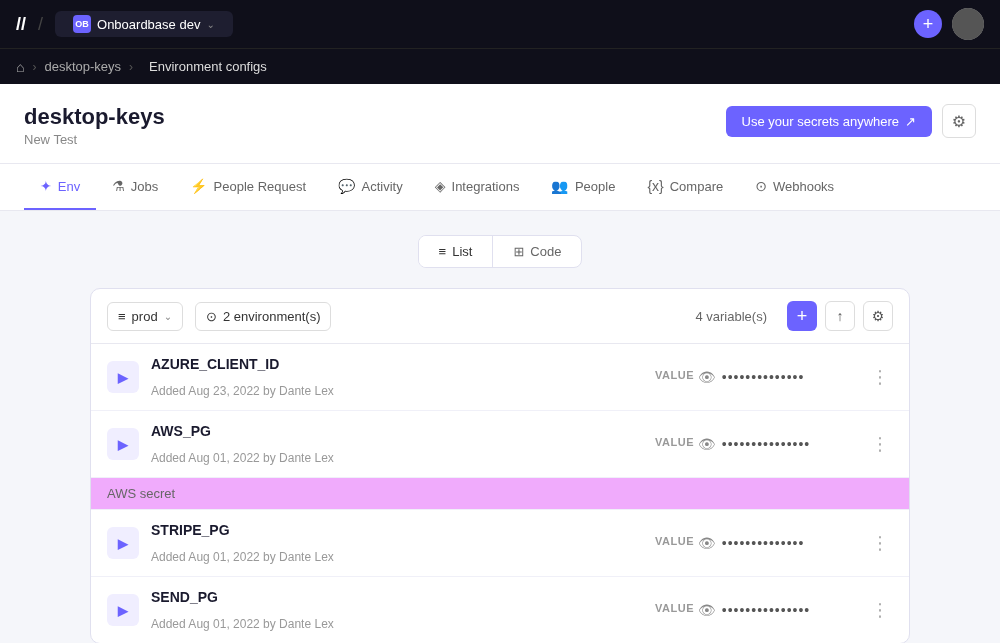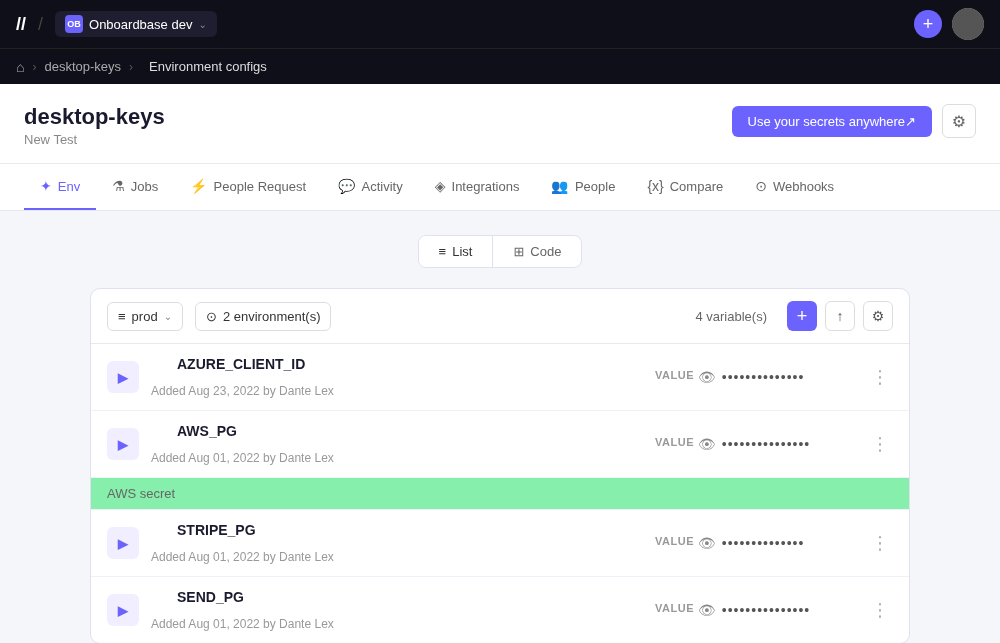--- a/index.html
+++ b/index.html
@@ -12,21 +12,21 @@
       display: flex;
       align-items: center;
       padding: 0 16px;
       gap: 12px;
     }
     .topnav-logo { display: flex; align-items: center; gap: 6px; }
     .logo-icon { color: #fff; font-size: 18px; font-weight: bold; }
     .topnav-divider { color: #444; font-size: 18px; }
     .topnav-project {
       display: flex; align-items: center; gap: 6px;
-      background: #1e1e30; border-radius: 6px; padding: 4px 10px;
+      background: #1e1e30; border-radius: 6px; padding: 4px 18px;
       color: #fff; font-size: 13px; cursor: pointer;
     }
     .project-icon { width: 18px; height: 18px; background: #6c63ff; border-radius: 4px; display: flex; align-items: center; justify-content: center; }
     .project-icon span { color: white; font-size: 9px; font-weight: bold; }
     .topnav-right { margin-left: auto; display: flex; align-items: center; gap: 10px; }
     .topnav-btn-add {
       width: 28px; height: 28px; border-radius: 50%; background: #6c63ff;
       display: flex; align-items: center; justify-content: center;
       color: white; font-size: 18px; cursor: pointer; border: none;
     }
@@ -59,21 +59,21 @@
       align-items: flex-start;
       justify-content: space-between;
       border-bottom: 1px solid #e8e8f0;
     }
     .page-title { font-size: 22px; font-weight: 700; color: #1a1a2e; }
     .page-subtitle { font-size: 13px; color: #888; margin-top: 2px; }
     .page-header-actions { display: flex; align-items: center; gap: 10px; }
     .btn-use-secrets {
       background: #6c63ff; color: #fff; border: none; border-radius: 6px;
       padding: 8px 16px; font-size: 13px; font-weight: 500; cursor: pointer;
-      display: flex; align-items: center; gap: 0; justify-content: flex-end;
+      display: flex; align-items: center; gap: 6px; justify-content: flex-end;
     }
     .btn-settings {
       background: none; border: 1px solid #ddd; border-radius: 6px;
       width: 34px; height: 34px; display: flex; align-items: center; justify-content: center;
       cursor: pointer; color: #666; font-size: 16px;
     }
 
     
     .tabs-bar {
       background: #fff;
@@ -152,32 +152,32 @@
       padding: 12px 16px; border-bottom: 1px solid #f0f0f8;
       gap: 12px;
     }
     .secret-row:last-child { border-bottom: none; }
     .secret-row-icon {
       width: 32px; height: 32px; background: #f0eeff; border-radius: 6px;
       display: flex; align-items: center; justify-content: center; flex-shrink: 0;
     }
     .secret-row-icon span { color: #6c63ff; font-size: 13px; font-weight: bold; }
     .secret-info { flex: 1; min-width: 0; }
-    .secret-name { font-size: 14px; font-weight: 600; color: #1a1a2e; margin-left: 26px; }
+    .secret-name { font-size: 14px; font-weight: 600; color: #1a1a2e; }
     .secret-meta { font-size: 12px; color: #999; margin-top: 12px; }
     .secret-value-area { display: flex; align-items: flex-start; gap: 4px; min-width: 200px; }
     .value-label { font-size: 11px; color: #999; font-weight: 600; letter-spacing: 0.5px; }
     .value-content { display: flex; align-items: center; gap: 6px; }
     .eye-icon { color: #888; font-size: 14px; cursor: pointer; }
     .masked-value { color: #555; font-size: 14px; letter-spacing: 1px; }
     .secret-more { color: #aaa; font-size: 18px; cursor: pointer; padding: 4px; }
 
     
     .group-header {
-      background: #86efac;
+      background: #f0abfc;
       padding: 8px 16px;
       font-size: 13px;
       color: #666;
       border-bottom: 1px solid #f0f0f8;
     }
 
     
     .chevron { font-size: 10px; color: #888; }
   </style>
 </head>

